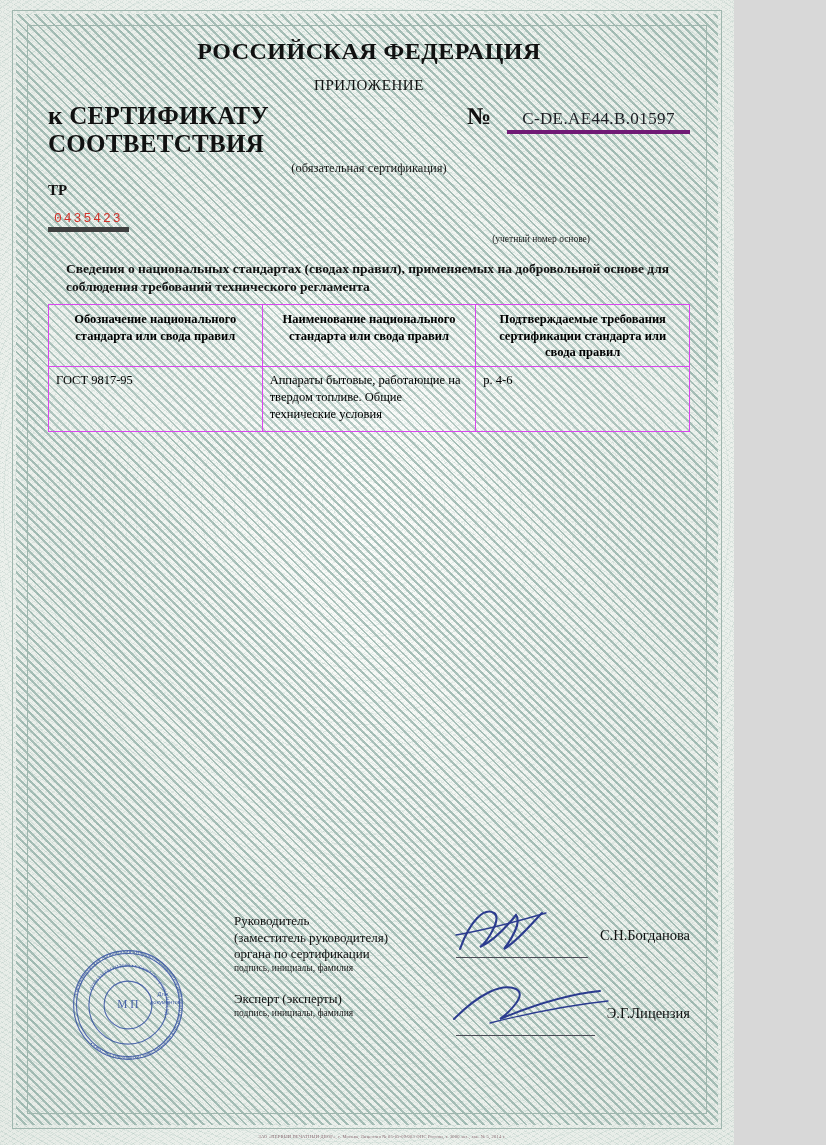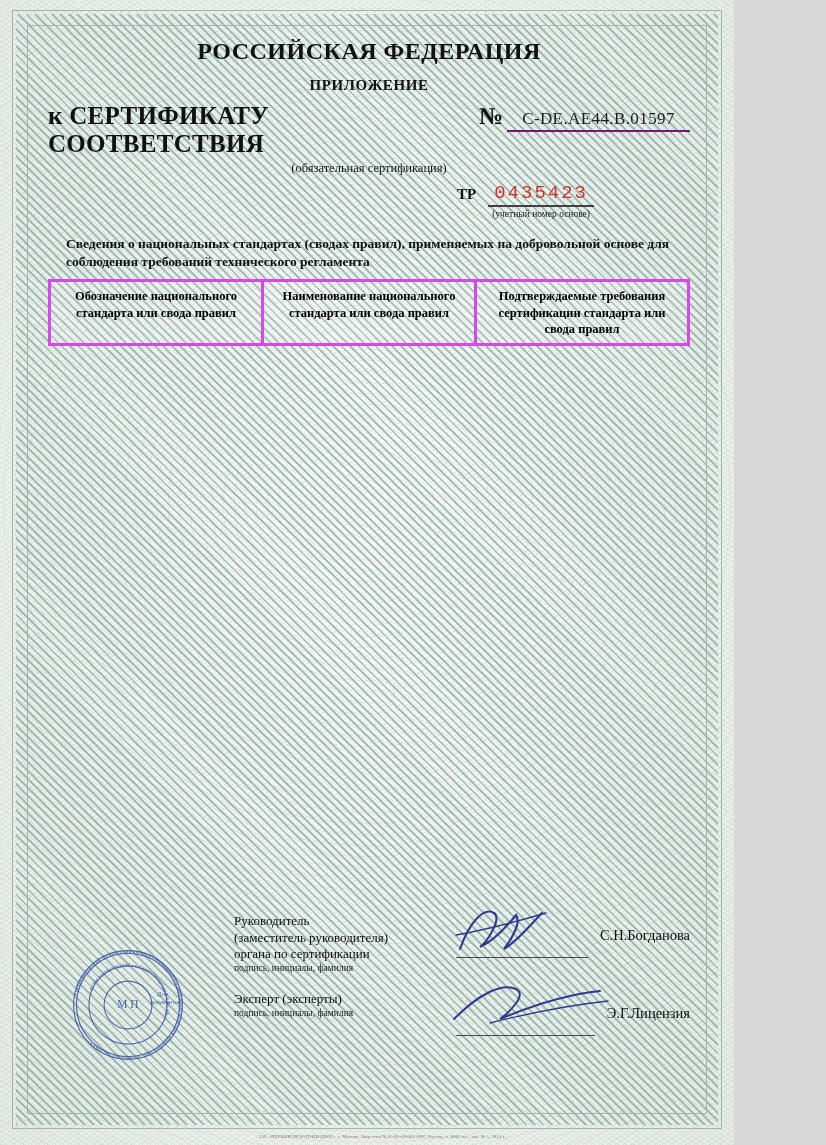--- a/index.html
+++ b/index.html
@@ -54,78 +54,79 @@
   .t-center { text-align: center; }
 
   .h-federation {
     font-weight: bold;
     font-size: 24px;
     letter-spacing: 0.5px;
     color: #111;
     margin-top: 4px;
   }
   .h-prilozhenie {
-    font-weight: bold;
+    font-weight: normal;
     font-size: 15px;
     letter-spacing: 0.6px;
     margin-top: 12px;
     color: #111;
   }
   .cert-line {
     display: flex;
     align-items: baseline;
     justify-content: center;
     margin-top: 8px;
-    gap: 4px;
+    gap: 16px;
   }
   .cert-line .lbl {
     font-weight: bold;
     font-size: 25px;
     color: #111;
     letter-spacing: 0.3px;
   }
   .cert-line .nsign {
     font-weight: bold;
     font-size: 24px;
     color: #111;
   }
   .cert-number {
     font-size: 17px;
     color: #1c1c22;
-    border-bottom: 2px solid #701a75;
+    border-bottom: 4px solid #701a75;
     padding: 0 4px 1px 4px;
     min-width: 175px;
     text-align: center;
     letter-spacing: 0.4px;
   }
   .obligatory {
     font-size: 12.5px;
     font-weight: normal;
     margin-top: 3px;
     color: #1a1a1a;
   }
   .tr-row {
     display: flex;
     justify-content: flex-end;
-    align-items: center;
+    align-items: flex-start;
     margin-top: 6px;
     padding-right: 96px;
     gap: 12px;
+    flex-direction: column;
   }
   .tr-label {
     font-weight: bold;
     font-size: 15px;
     color: #111;
   }
   .tr-value {
     font-family: "Liberation Mono", monospace;
     color: #d2322a;
-    font-size: 19px;
+    font-size: 13px;
     letter-spacing: 2px;
-    border-bottom: 2px solid #404040;
+    border-bottom: 5px solid #404040;
     padding: 0 6px 1px 6px;
   }
   .blank-note {
     text-align: right;
     padding-right: 100px;
     font-size: 9.5px;
     color: #222;
     margin-top: 2px;
   }
 
@@ -137,21 +138,21 @@
     margin: 16px 18px 8px 18px;
   }
 
   table.stds {
     width: 100%;
     border-collapse: collapse;
     table-layout: fixed;
     background: rgba(255,255,255,0.12);
   }
   table.stds th, table.stds td {
-    border: 3px solid #d946ef;
+    border: 1px solid #d946ef;
     vertical-align: top;
     padding: 5px 7px;
   }
   table.stds th {
     font-size: 12.5px;
     font-weight: bold;
     text-align: center;
     line-height: 1.3;
     padding: 6px 8px;
   }
@@ -262,20 +263,25 @@
 
     <table class="stds">
       <thead>
         <tr>
           <th>Обозначение национального стандарта или свода правил</th>
           <th>Наименование национального стандарта или свода правил</th>
           <th>Подтверждаемые требования сертификации стандарта или свода правил</th>
         </tr>
       </thead>
       <tbody>
+        <tr>
+          <td class="c1">ГОСТ 9817-95</td>
+          <td class="c2">Аппараты бытовые, работающие на твердом топливе. Общие технические условия</td>
+          <td>р. 4-6</td>
+        </tr>
       </tbody>
     </table>
 
     <div class="sig-area">
 
       <div class="sig-row">
         <div class="sig-label">
           <div>Руководитель</div>
           <div>(заместитель руководителя)</div>
           <div>органа  по  сертификации</div>

